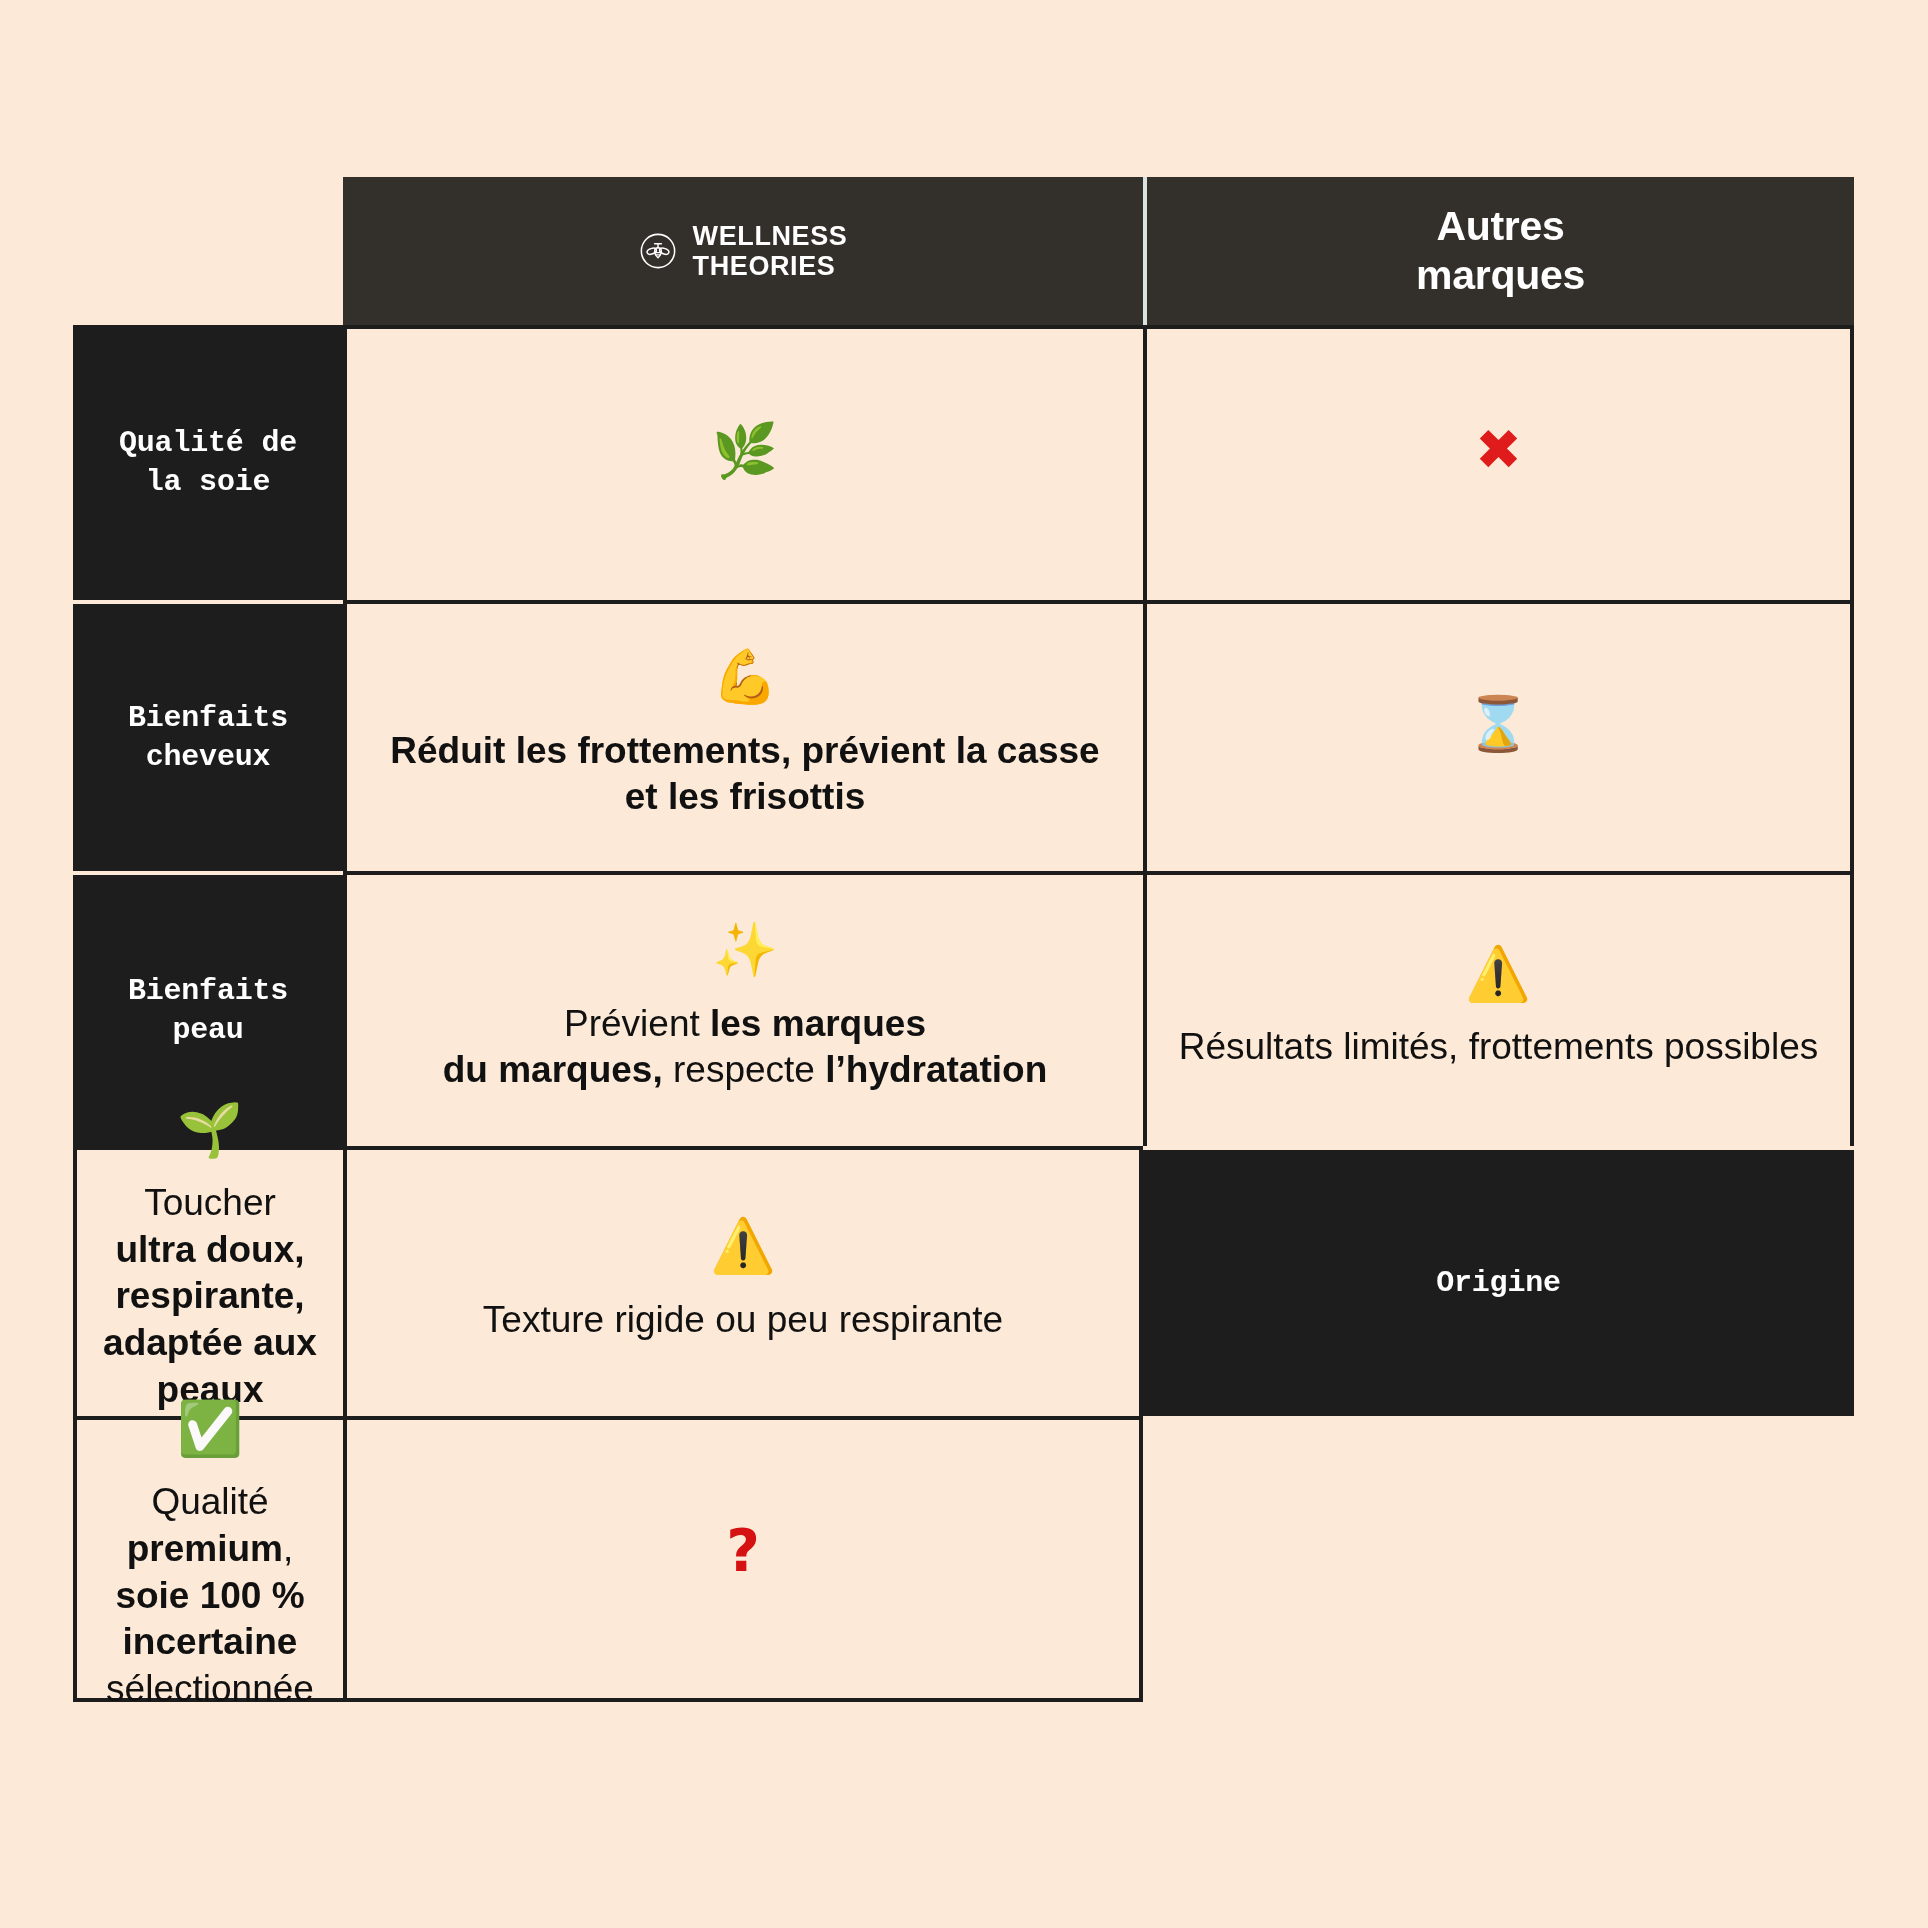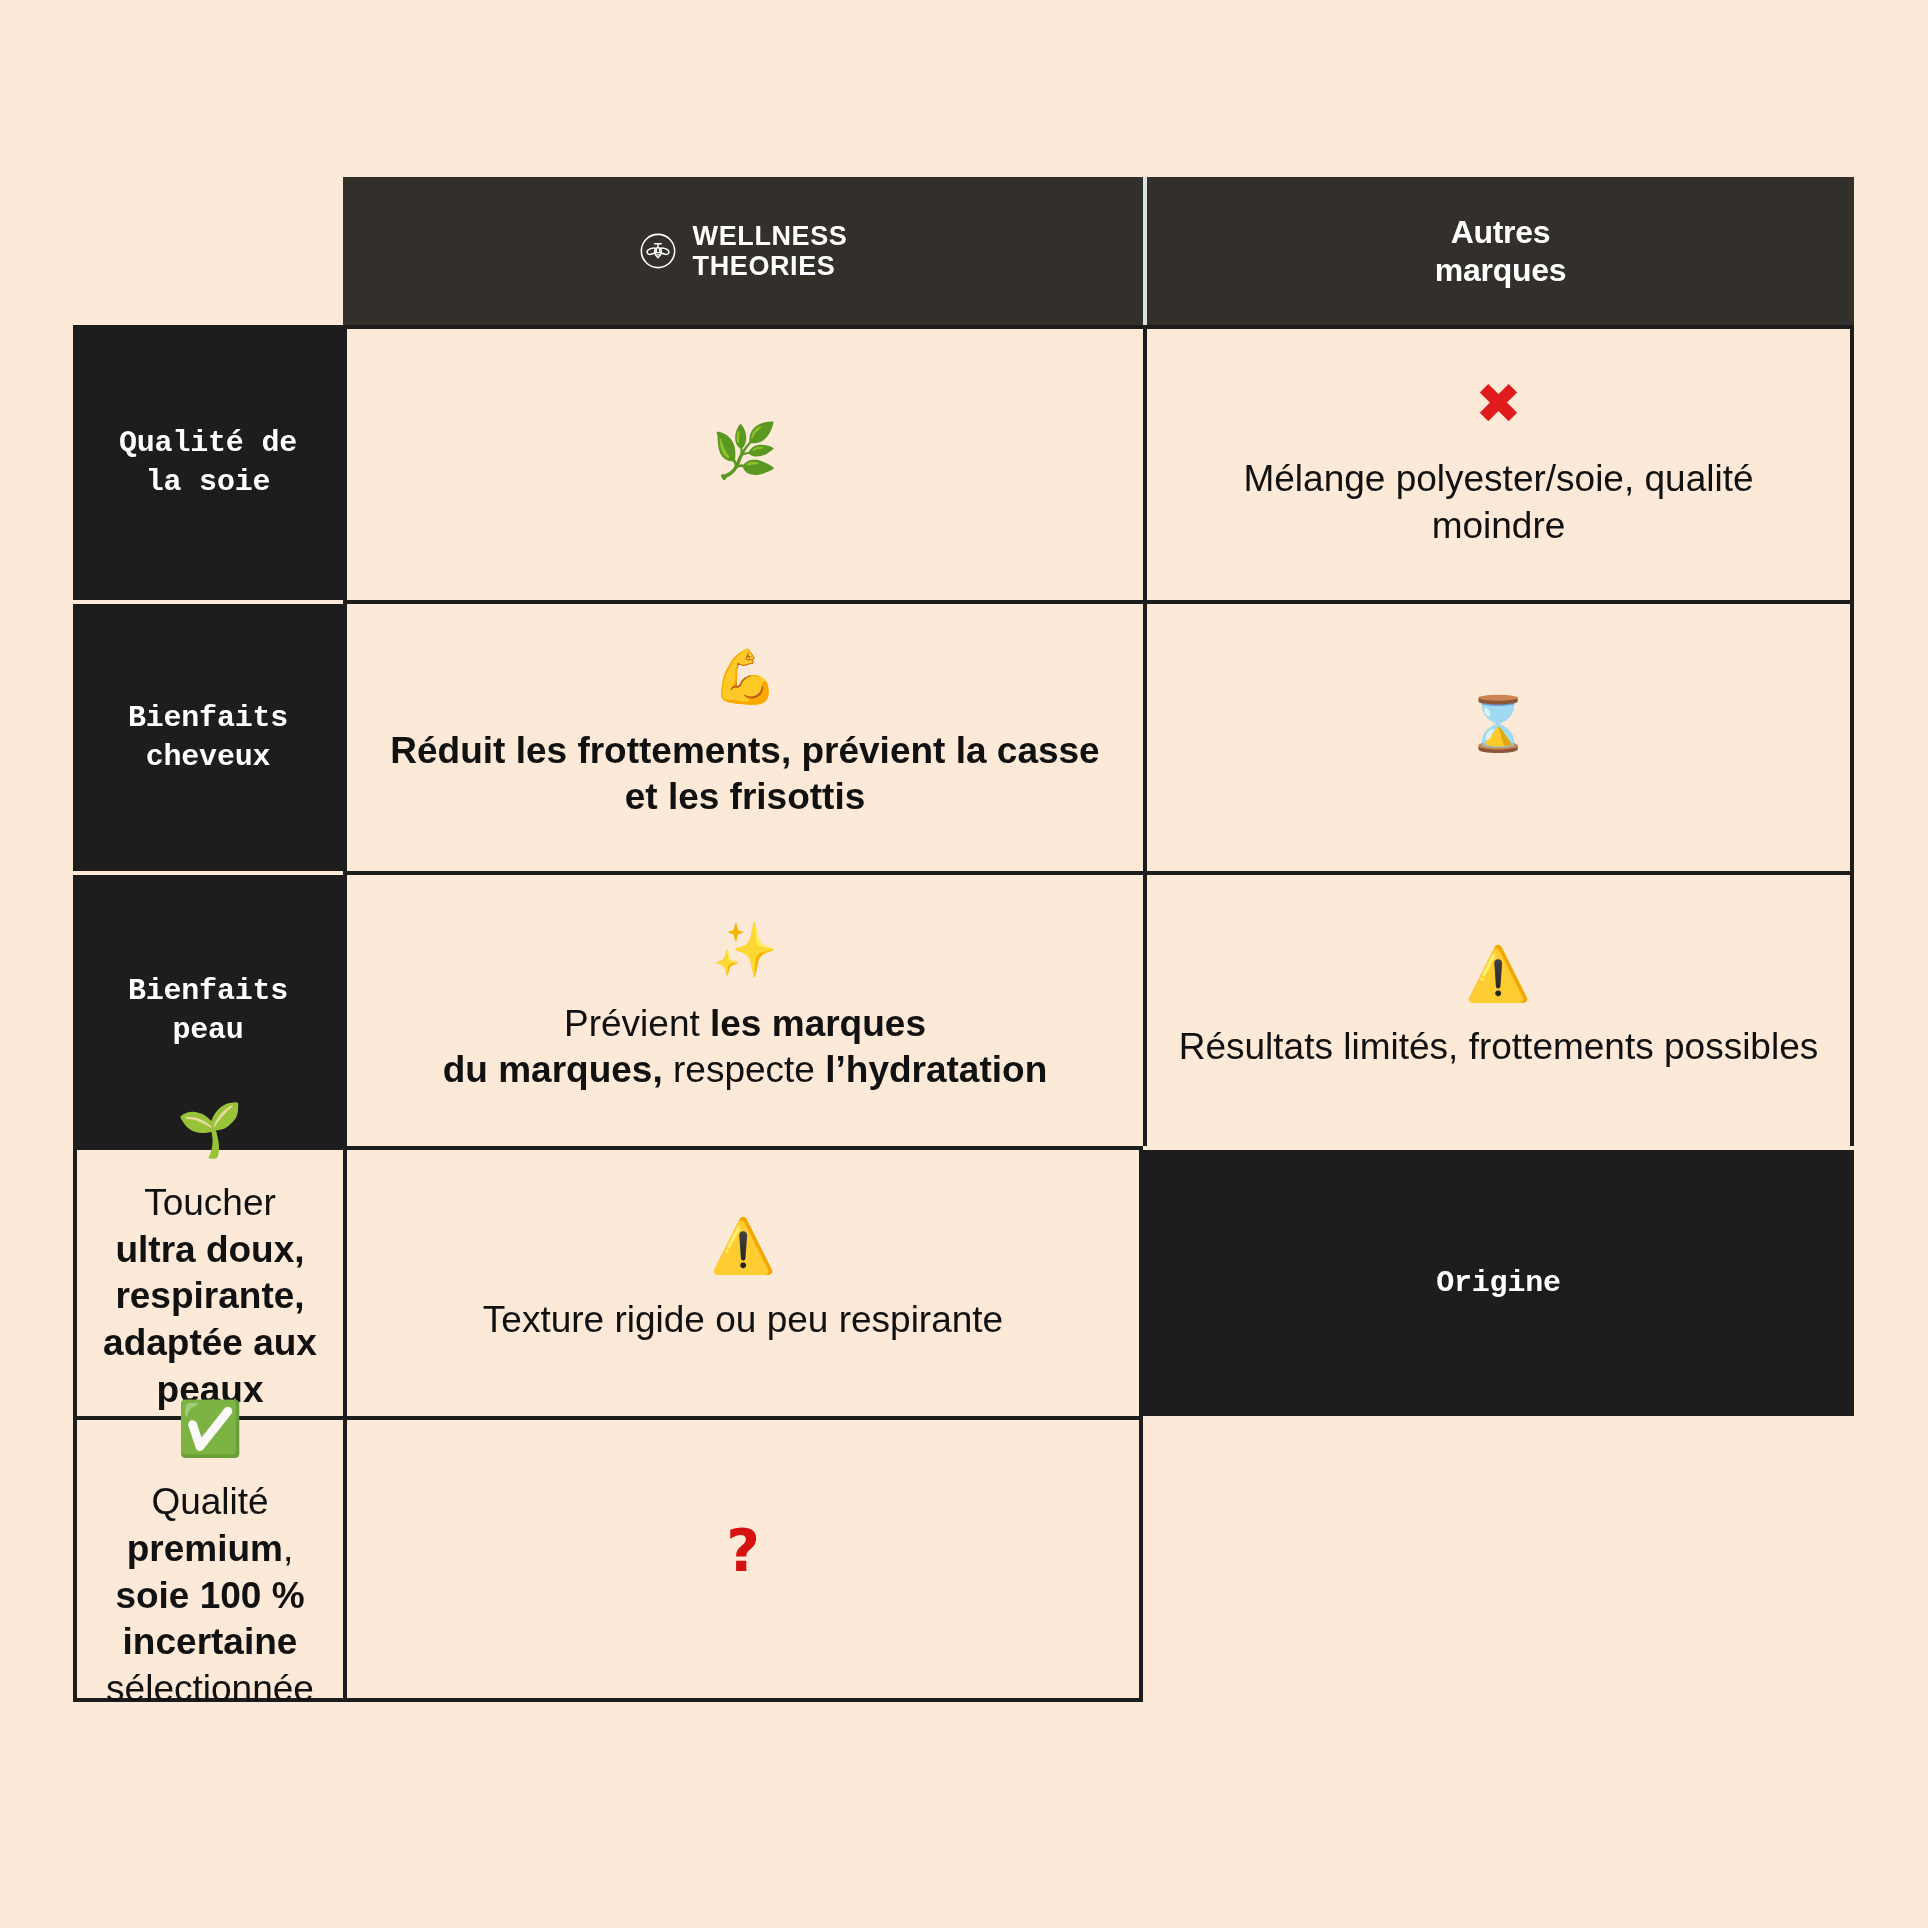--- a/index.html
+++ b/index.html
@@ -67,21 +67,21 @@
   .brand-text {
     font-size: 27px;
     font-weight: 700;
     line-height: 1.12;
     letter-spacing: 0.6px;
     text-align: left;
     white-space: pre-line;
   }
 
   .other-title {
-    font-size: 32px;
+    font-size: 41px;
     font-weight: 700;
     line-height: 1.2;
     text-align: center;
     white-space: pre-line;
     letter-spacing: -0.3px;
   }
 
   
   .row-label {
     background: #1d1d1d;
@@ -172,22 +172,20 @@
           <div class="other-title">Autres
 marques</div>
         </div>
         <div class="row-label first">Qualité de
 la soie</div>
         <div class="cell col-brand">
           <div class="cell-icon">🌿</div>
         </div>
         <div class="cell col-other right">
           <div class="cell-icon glyph-x">✖</div>
-          <div class="cell-text">Mélange polyester/soie,
-qualité moindre</div>
         </div>
         <div class="row-label">Bienfaits
 cheveux</div>
         <div class="cell col-brand">
           <div class="cell-icon">💪</div>
           <div class="cell-text bold">Réduit les frottements, prévient
 la casse et les frisottis</div>
         </div>
         <div class="cell col-other right">
           <div class="cell-icon">⌛</div>

